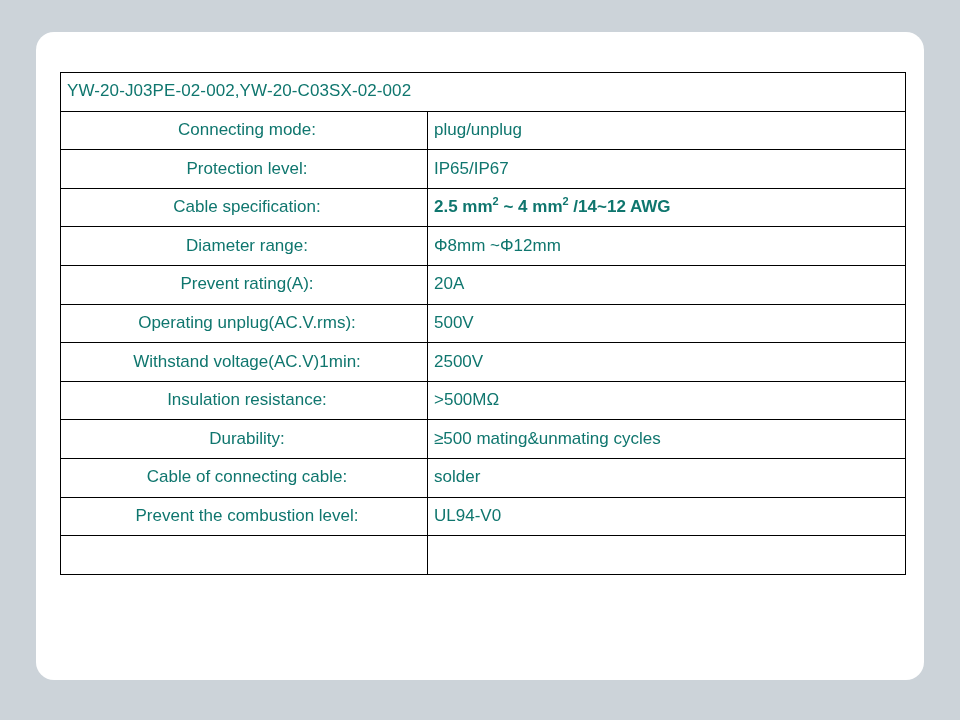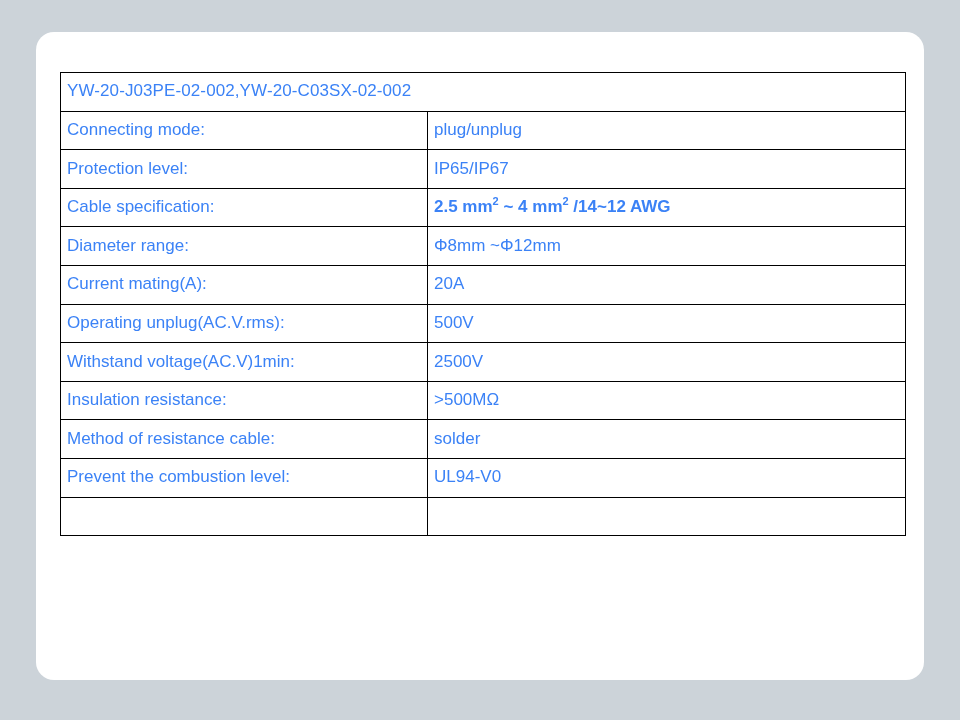--- a/index.html
+++ b/index.html
@@ -30,33 +30,34 @@
     width: 845px;
     border-collapse: collapse;
     table-layout: fixed;
   }
   #spec-table td {
     border: 1px solid #000000;
     padding: 0;
     height: 37.6px;
     vertical-align: middle;
     font-size: 17px;
-    color: #3b82f6;
+    color: #0f766e;
     line-height: 1.1;
     overflow: hidden;
     white-space: nowrap;
   }
   .title-cell {
     font-size: 18px;
     padding-left: 6px !important;
     letter-spacing: 0.1px;
   }
   .label-cell {
     width: 367px;
     padding-left: 6px !important;
+    text-align: center;
   }
   .value-cell {
     padding-left: 6px !important;
     margin-top: 40px;
   }
   .clip-row td {
     height: 19px;
     border-bottom: none;
   }
   sup {
@@ -102,44 +103,48 @@
           </td>
       </tr>
 
       <tr>
         <td class="label-cell">Diameter range:</td>
         <td class="value-cell">Φ8mm ~Φ12mm</td>
       </tr>
 
 
       <tr>
-        <td class="label-cell">Current mating(A):</td>
+        <td class="label-cell">Prevent rating(A):</td>
         <td class="value-cell">20A</td>
       </tr>
 
       <tr>
         <td class="label-cell">Operating unplug(AC.V.rms):</td>
         <td class="value-cell">500V</td>
       </tr>
 
       <tr>
         <td class="label-cell">Withstand voltage(AC.V)1min:</td>
         <td class="value-cell">2500V</td>
       </tr>
 
 
       <tr>
         <td class="label-cell">Insulation resistance:</td>
         <td class="value-cell">&gt;500MΩ</td>
       </tr>
 
+      <tr>
+        <td class="label-cell">Durability:</td>
+        <td class="value-cell">≥500 mating&amp;unmating cycles</td>
+      </tr>
 
 
       <tr>
-        <td class="label-cell">Method of resistance cable:</td>
+        <td class="label-cell">Cable of connecting cable:</td>
         <td class="value-cell">solder</td>
       </tr>
 
       <tr>
         <td class="label-cell">Prevent the combustion level:</td>
         <td class="value-cell">UL94-V0</td>
       </tr>
 
       <tr class="clip-row">
         <td class="label-cell"></td>

